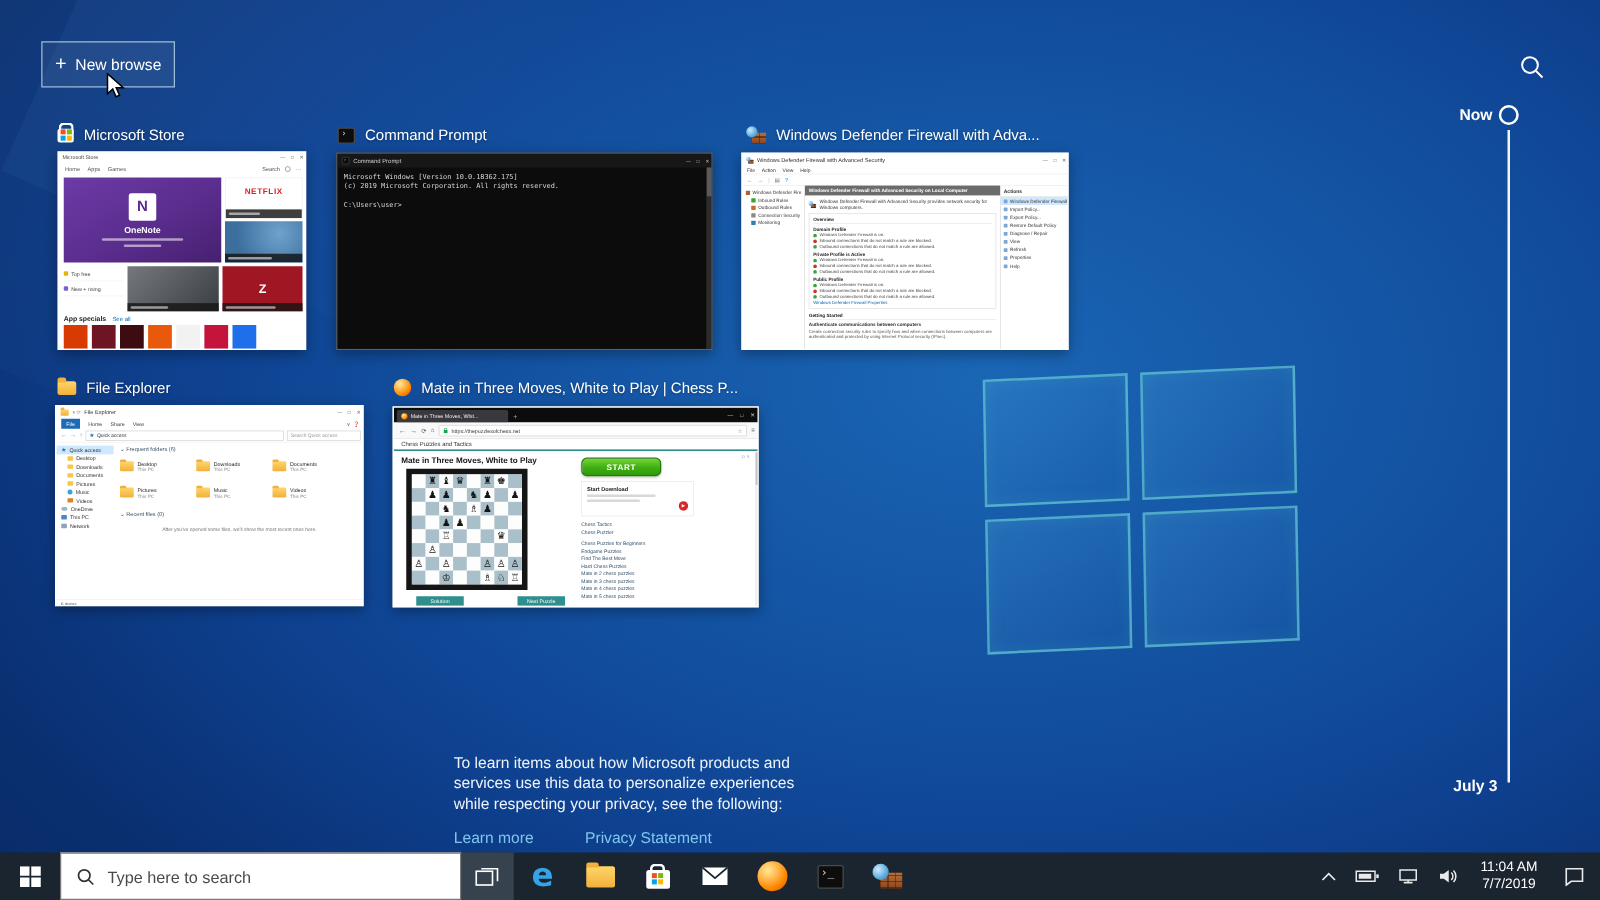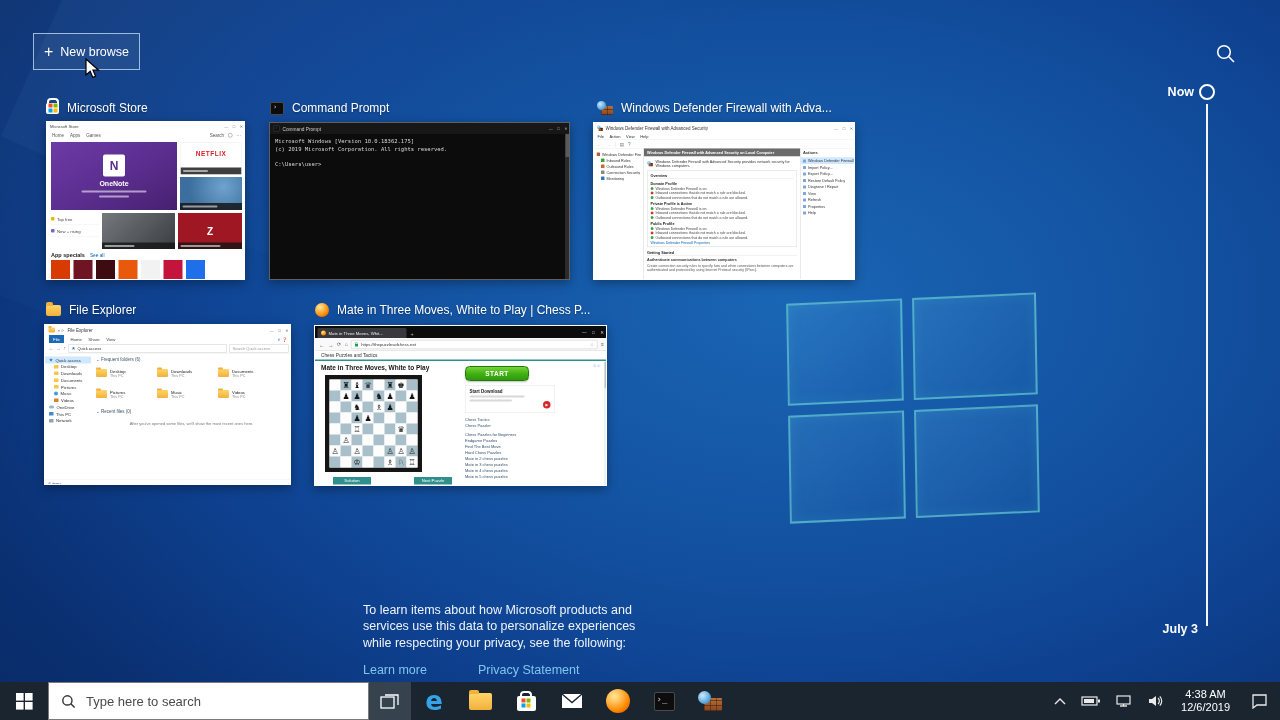--- a/index.html
+++ b/index.html
@@ -803,21 +803,21 @@
         <div class="xbtn" style="left:198px;top:232px">Next Puzzle</div>
         <div class="xw-sb">
             <div class="th"></div>
           </div>
       </div>
     </div>
   </div>
 
   <div class="abs info-p ip2">To learn items about how Microsoft products and services use this data to personalize experiences while respecting your privacy, see the following:</div>
   <div class="abs info-link" style="left:363px">Learn more</div>
-  <div class="abs info-link" style="left:478px">Privacy Statement</div>
+  <div class="abs info-link" style="left:468px">Privacy Statement</div>
 
   <div id="taskbar" class="abs">
     <div class="tb-slot tb-start">
       <svg width="17" height="17">
         <rect x="0" y="0" width="7.6" height="7.6" fill="#fff"></rect>
           <rect x="9" y="0" width="7.6" height="7.6" fill="#fff"></rect>
         <rect x="0" y="9" width="7.6" height="7.6" fill="#fff"></rect>
           <rect x="9" y="9" width="7.6" height="7.6" fill="#fff"></rect>
       </svg>
     </div>
@@ -888,22 +888,22 @@
             <line x1="8.5" y1="10" x2="8.5" y2="12" stroke="#eaeaea" stroke-width="1.2"></line>
           </svg>
       </div>
       <div class="tray-it">
         <svg width="18" height="14">
             <polygon points="2,5 5,5 9,2 9,12 5,9 2,9" fill="#eaeaea"></polygon>
             <path d="M11 4 a4 4 0 0 1 0 6 M12.8 2.4 a6.5 6.5 0 0 1 0 9.2" fill="none" stroke="#eaeaea" stroke-width="1.2"></path>
           </svg>
       </div>
       <div class="tray-it clock">
-        <span>4:38 AM</span>
-        <span>12/6/2019</span>
+        <span>11:04 AM</span>
+        <span>7/7/2019</span>
       </div>
       <div class="tray-it" style="padding:0 12px">
         <svg width="17" height="16">
           <path d="M2 2 h13 v10 h-9 l-4 3 z" fill="none" stroke="#eaeaea" stroke-width="1.3"></path>
         </svg>
       </div>
     </div>
   </div>
 </div>
 

